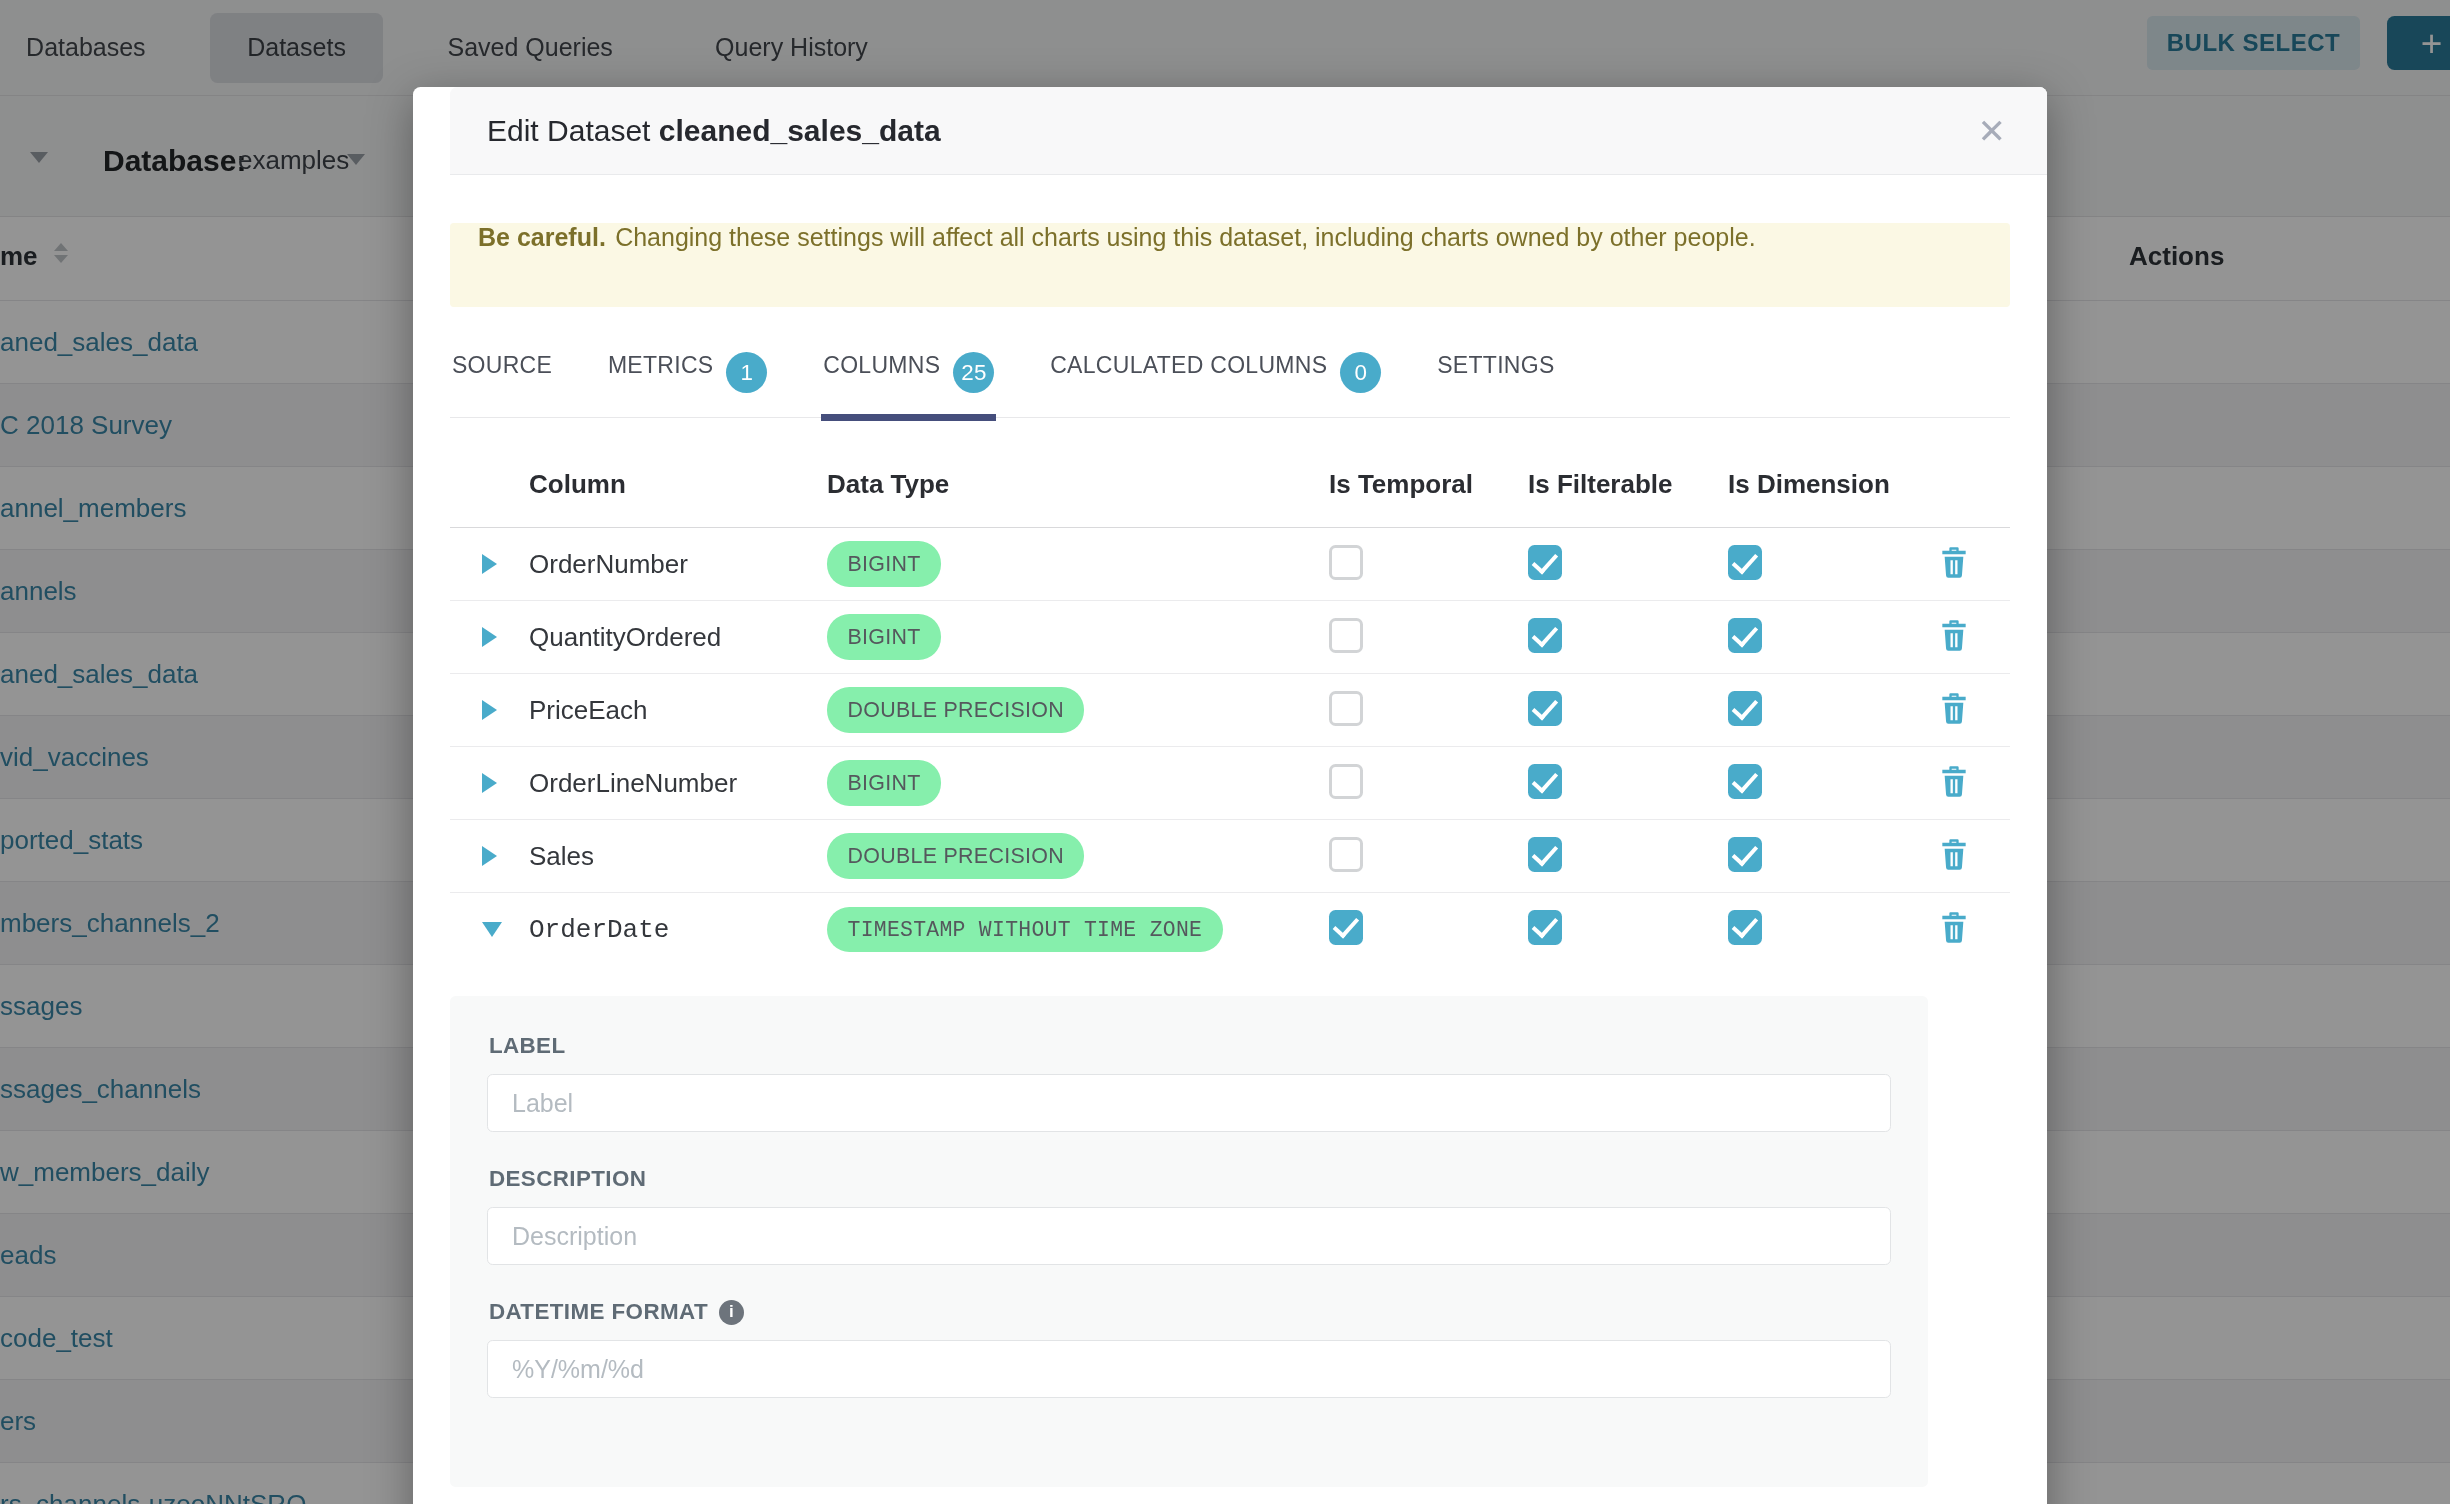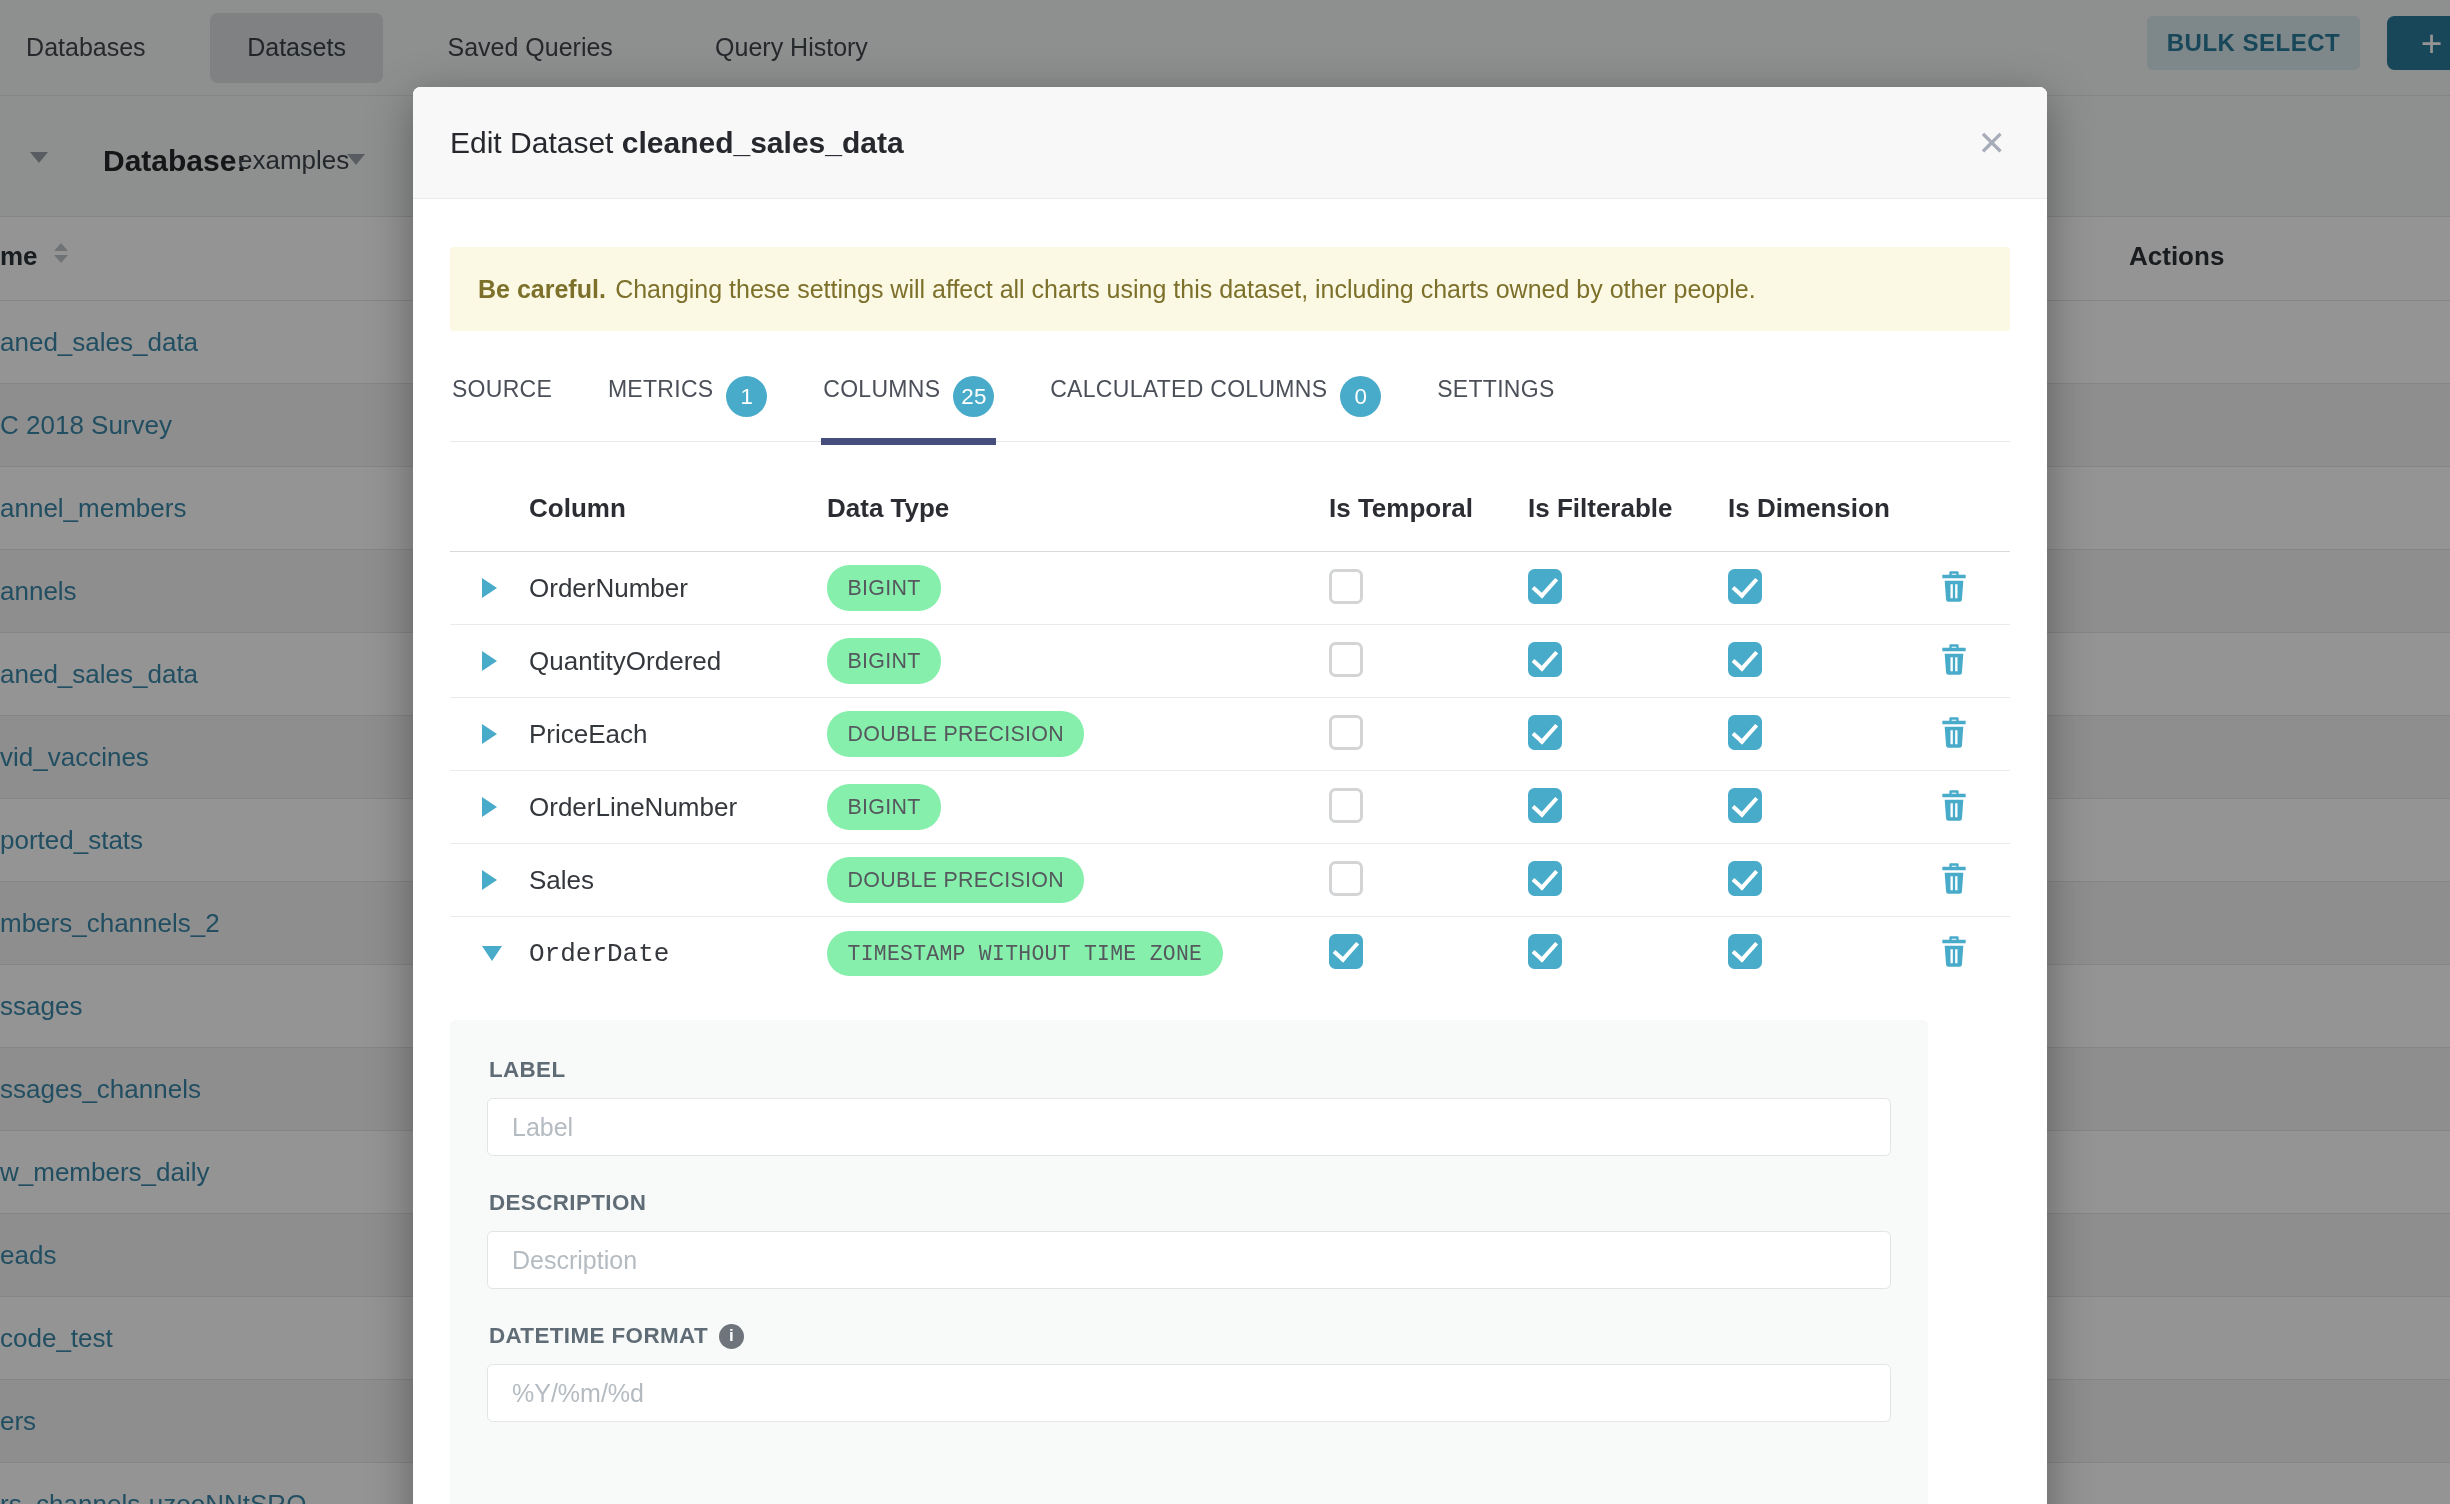--- a/index.html
+++ b/index.html
@@ -37,29 +37,29 @@
   .bg-actions-h { position:absolute; left:2129px; top:24px; font-size:26px; font-weight:700; color:#2d3238; }
   .bgrow { height:83px; border-bottom:0.9px solid #e5e6e8; display:flex; align-items:center; }
   .bgrow.alt { background:#f5f5f6; }
   .bglink { font-size:26px; color:#3a87a8; text-decoration:none; }
 
   .overlay { position:absolute; inset:0; background:rgba(0,0,0,.42); z-index:5; }
 
   
   .modal { position:absolute; left:413px; top:87px; width:1634px; height:1454px; background:#fff;
     border-radius:7.5px 7.5px 0 0; box-shadow:0 11.2px 45px rgba(0,0,0,.35); z-index:10; }
-  .m-header { height:112px; background:#f8f8f9; border-bottom:0.9px solid #e9eaec;
-    border-radius:7.5px 7.5px 0 0; display:flex; align-items:center; padding:0 41px 0 37px; }
+  .m-header { height:88px; background:#f8f8f9; border-bottom:0.9px solid #e9eaec;
+    border-radius:7.5px 7.5px 0 0; display:flex; align-items:center; padding:0 41px 0 37px;margin-left:37px; }
   .m-title { font-size:30px; color:#26282e; }
   .m-title b { font-weight:700; }
   .m-close { margin-left:auto; background:none; border:none; font-size:34px; color:#a7acb9;
     font-family:inherit; line-height:1; }
 
   .banner { margin:48px 37px 0; height:84px; background:#fbf8e4; border-radius:3.7px;
-    display:flex; align-items:center; padding:0 28px; font-size:25px; color:#7c702a; }
+    display:flex; padding:0 28px; font-size:25px; color:#7c702a; }
   .banner b { font-weight:700; margin-right:9.3px; }
 
   .tabs { display:flex; margin:32px 37px 0; border-bottom:1.9px solid #e8e8ea; }
   .tab { position:relative; display:flex; align-items:flex-start; gap:13px; margin-right:52px;
     padding:13px 1.9px 24px; font-size:23px; color:#4b4f58; letter-spacing:0.3px; }
   .tab.active::after { content:''; position:absolute; left:0; right:0; bottom:-3.7px; height:6.5px;
     background:#454e7c; }
   .tab-badge { width:41px; height:41px; border-radius:50%; background:#49abca; color:#fff;
     font-size:22.4px; display:flex; align-items:center; justify-content:center; }
 

